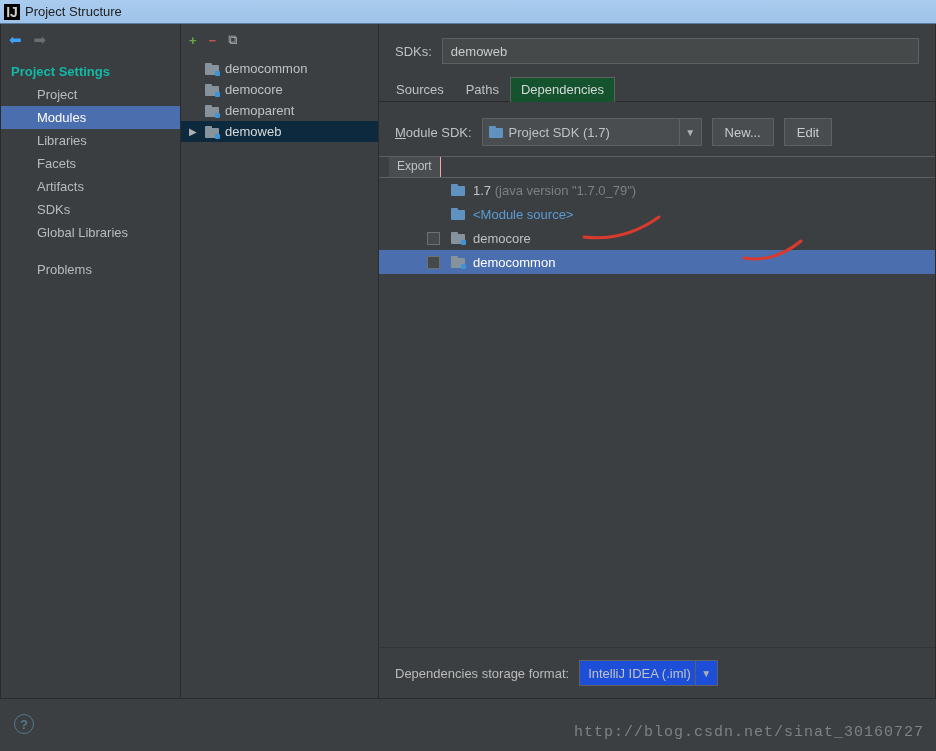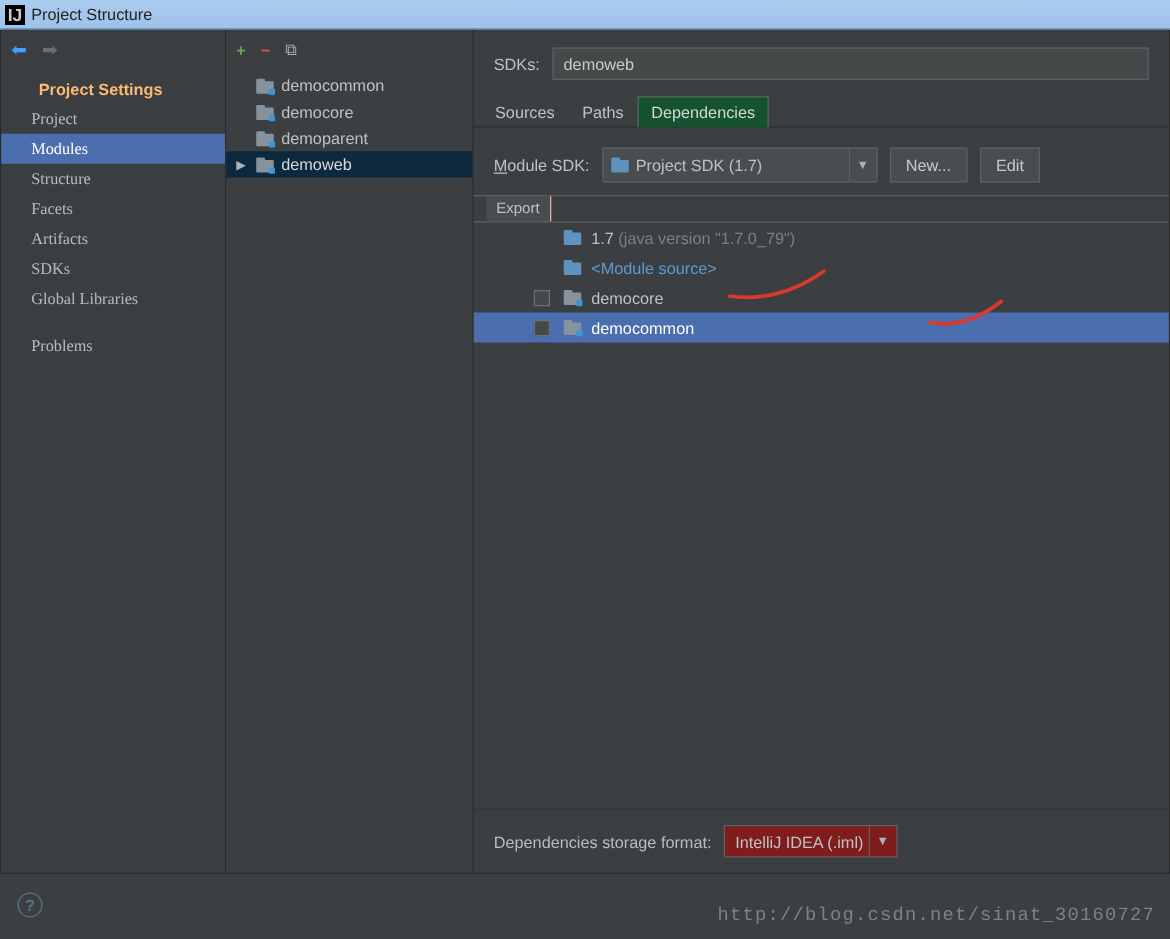--- a/index.html
+++ b/index.html
@@ -4,22 +4,22 @@
 <style>
   *{box-sizing:border-box;margin:0;padding:0;font-family:"Segoe UI",Arial,sans-serif;font-size:13px;}
   body{background:#3c3f41;color:#bbb;width:936px;height:751px;overflow:hidden;position:relative;}
   .titlebar{height:24px;background:linear-gradient(#a9cbee,#9ec3e9);border-bottom:1px solid #5a7ca0;display:flex;align-items:center;padding:0 4px;color:#222;font-size:12px;}
   .titlebar-icon{width:16px;height:16px;background:#000;color:#ccc;display:flex;align-items:center;justify-content:center;font-size:14px;font-weight:bold;margin-right:5px;}
   .main{display:flex;height:675px;border:1px solid #2b2b2b;border-top:none;}
   .sidebar{width:180px;background:#3b3e40;border-right:1px solid #2b2b2b;display:flex;flex-direction:column;}
   .sb-toolbar{height:32px;display:flex;align-items:center;padding:0 8px;gap:12px;}
   .arrow-back{color:#40a0ff;font-size:15px;cursor:pointer;}
   .arrow-fwd{color:#6b6d6f;font-size:15px;}
-  .sb-section-title{color:#fdba74;font-weight:bold;padding:8px 10px 4px 10px;font-size:13px;margin-left:20px;}
-  .sb-item{padding:4px 10px 4px 24px;color:#b7bcc1;cursor:pointer;font-family:Liberation Serif, serif;}
+  .sb-section-title{color:#14b8a6;font-weight:bold;padding:8px 10px 4px 10px;font-size:13px;}
+  .sb-item{padding:4px 10px 4px 36px;color:#b7bcc1;cursor:pointer;}
   .sb-item.selected{background:#4b6eaf;color:#fff;}
   
   .modules-col{width:198px;background:#3c3f41;border-right:1px solid #2b2b2b;}
   .mod-toolbar{height:32px;display:flex;align-items:center;padding:0 8px;gap:12px;font-size:15px;}
   .ic-add{color:#6ba644;font-weight:bold;}
   .ic-remove{color:#c75450;font-weight:bold;}
   .ic-copy{color:#aeb0b2;}
   .mod-list{padding-top:2px;}
   .mod-item{display:flex;align-items:center;height:21px;padding-left:24px;gap:6px;color:#bfc2c4;cursor:pointer;}
   .mod-item.selected{background:#0d293e;color:#d8dadc;}
@@ -60,21 +60,21 @@
   .dep-row.selected{background:#4b6eaf;}
   .dep-row.selected .dep-text{color:#fff;}
   .dep-fold{width:14px;height:12px;position:relative;display:inline-block;}
   .dep-fold::before{content:"";position:absolute;width:14px;height:10px;top:2px;background:#5f92be;border-radius:1px;}
   .dep-fold::after{content:"";position:absolute;width:7px;height:3px;top:0;background:#5f92be;border-radius:1px 1px 0 0;}
   .dep-fold.gray::before{background:#87939c;}
   .dep-fold.gray::after{background:#87939c;}
   .dep-fold .dot{position:absolute;width:5px;height:5px;background:#3e95d6;border-radius:1px;bottom:-1px;right:-1px;}
   
   .storage-row{display:flex;align-items:center;padding:12px 16px;gap:10px;border-top:1px solid #323435;}
-  .storage-select{height:26px;background:#7f1d1d;border:1px solid #5e6163;color:#c0c2c3;padding:0 26px 0 8px;position:relative;display:flex;align-items:center;}
+  .storage-select{height:26px;background:#1d4ed8;border:1px solid #5e6163;color:#c0c2c3;padding:0 26px 0 8px;position:relative;display:flex;align-items:center;}
   .storage-select .caret{position:absolute;right:0;top:0;width:22px;height:100%;border-left:1px solid #5e6163;display:flex;align-items:center;justify-content:center;font-size:10px;color:#aeb0b2;}
   
   .footer{height:50px;display:flex;align-items:center;padding:0 14px;position:relative;}
   .help-icon{width:20px;height:20px;border:1.5px solid #4f7a89;border-radius:50%;color:#4f7a89;display:flex;align-items:center;justify-content:center;font-size:13px;font-weight:bold;cursor:pointer;}
   .watermark{position:absolute;right:12px;bottom:8px;color:#7e8285;font-family:"Courier New",monospace;font-size:15px;letter-spacing:1px;}
   
   .red-curve{position:absolute;pointer-events:none;}
 </style>
 </head>
 <body>
@@ -86,21 +86,21 @@
 
 <div class="main">
   <div class="sidebar">
     <div class="sb-toolbar">
       <span class="arrow-back">⬅</span>
       <span class="arrow-fwd">➡</span>
     </div>
     <div class="sb-section-title">Project Settings</div>
     <div class="sb-item">Project</div>
     <div class="sb-item selected">Modules</div>
-    <div class="sb-item">Structure</div>
+    <div class="sb-item">Libraries</div>
     <div class="sb-item">Facets</div>
     <div class="sb-item">Artifacts</div>
     <div class="sb-item">SDKs</div>
     <div class="sb-item">Global Libraries</div>
     <div style="height:14px"></div>
     <div class="sb-item">Problems</div>
   </div>
 
   <div class="modules-col">
     <div class="mod-toolbar">

